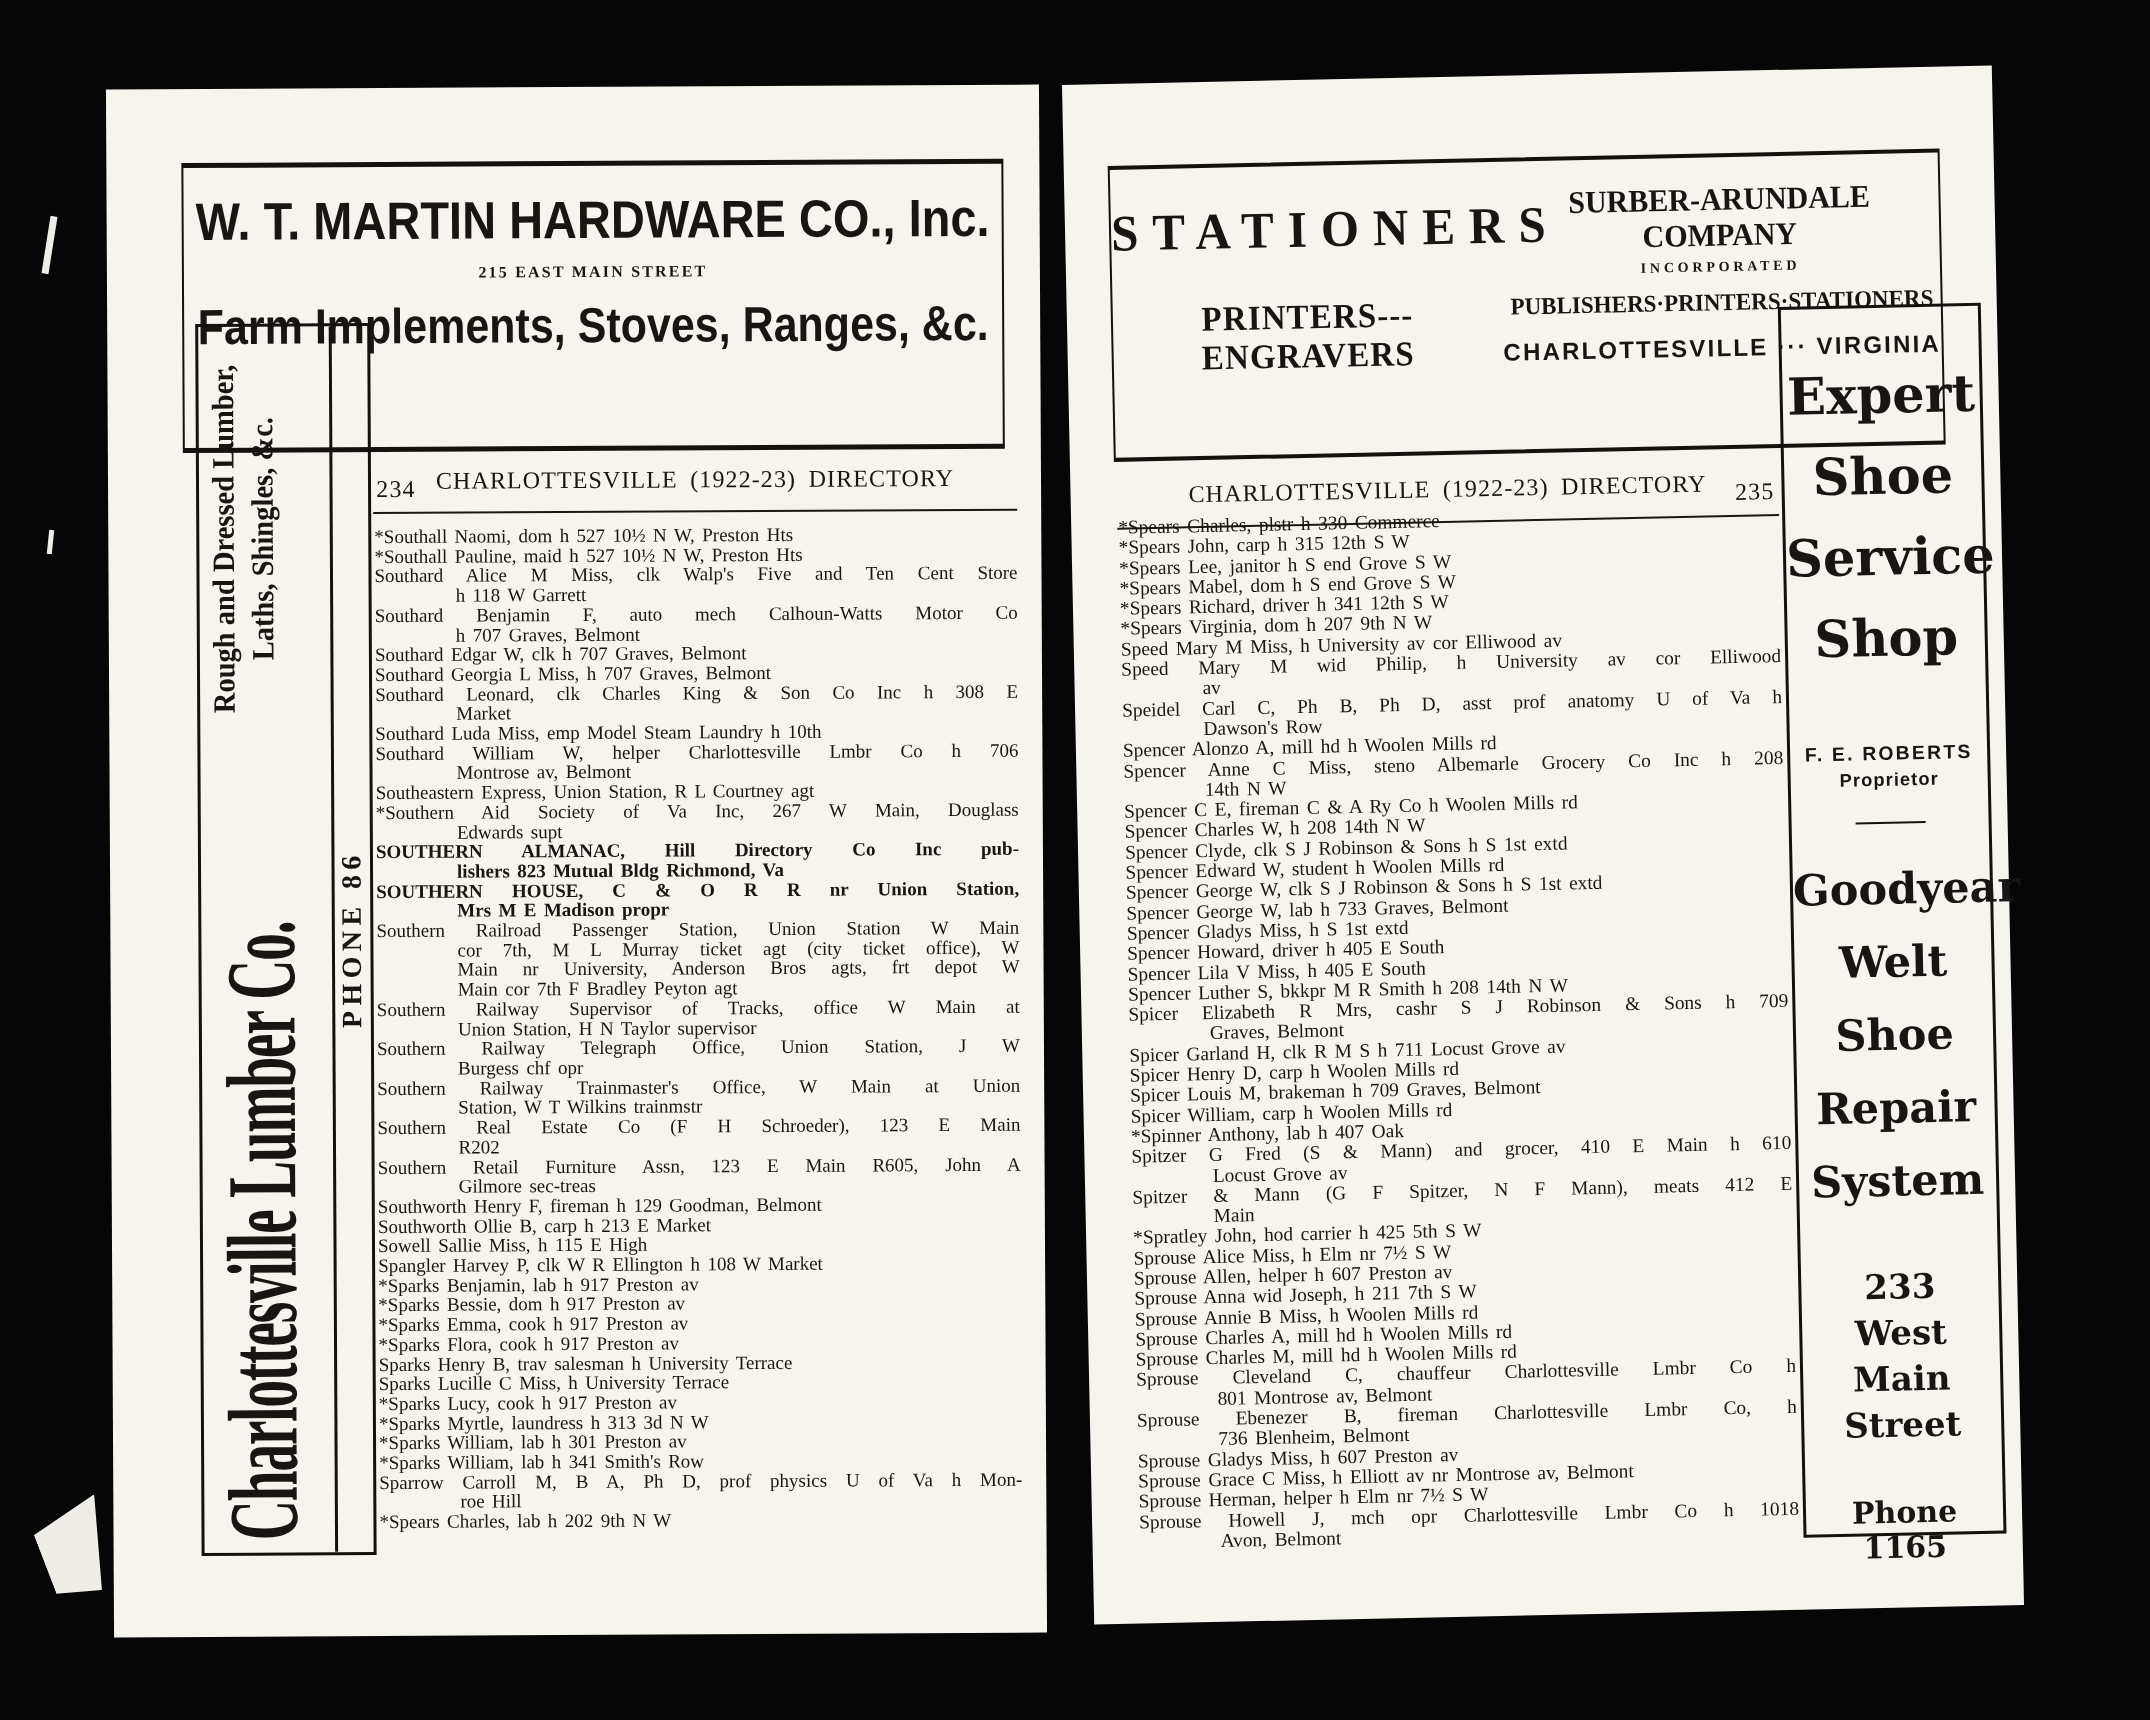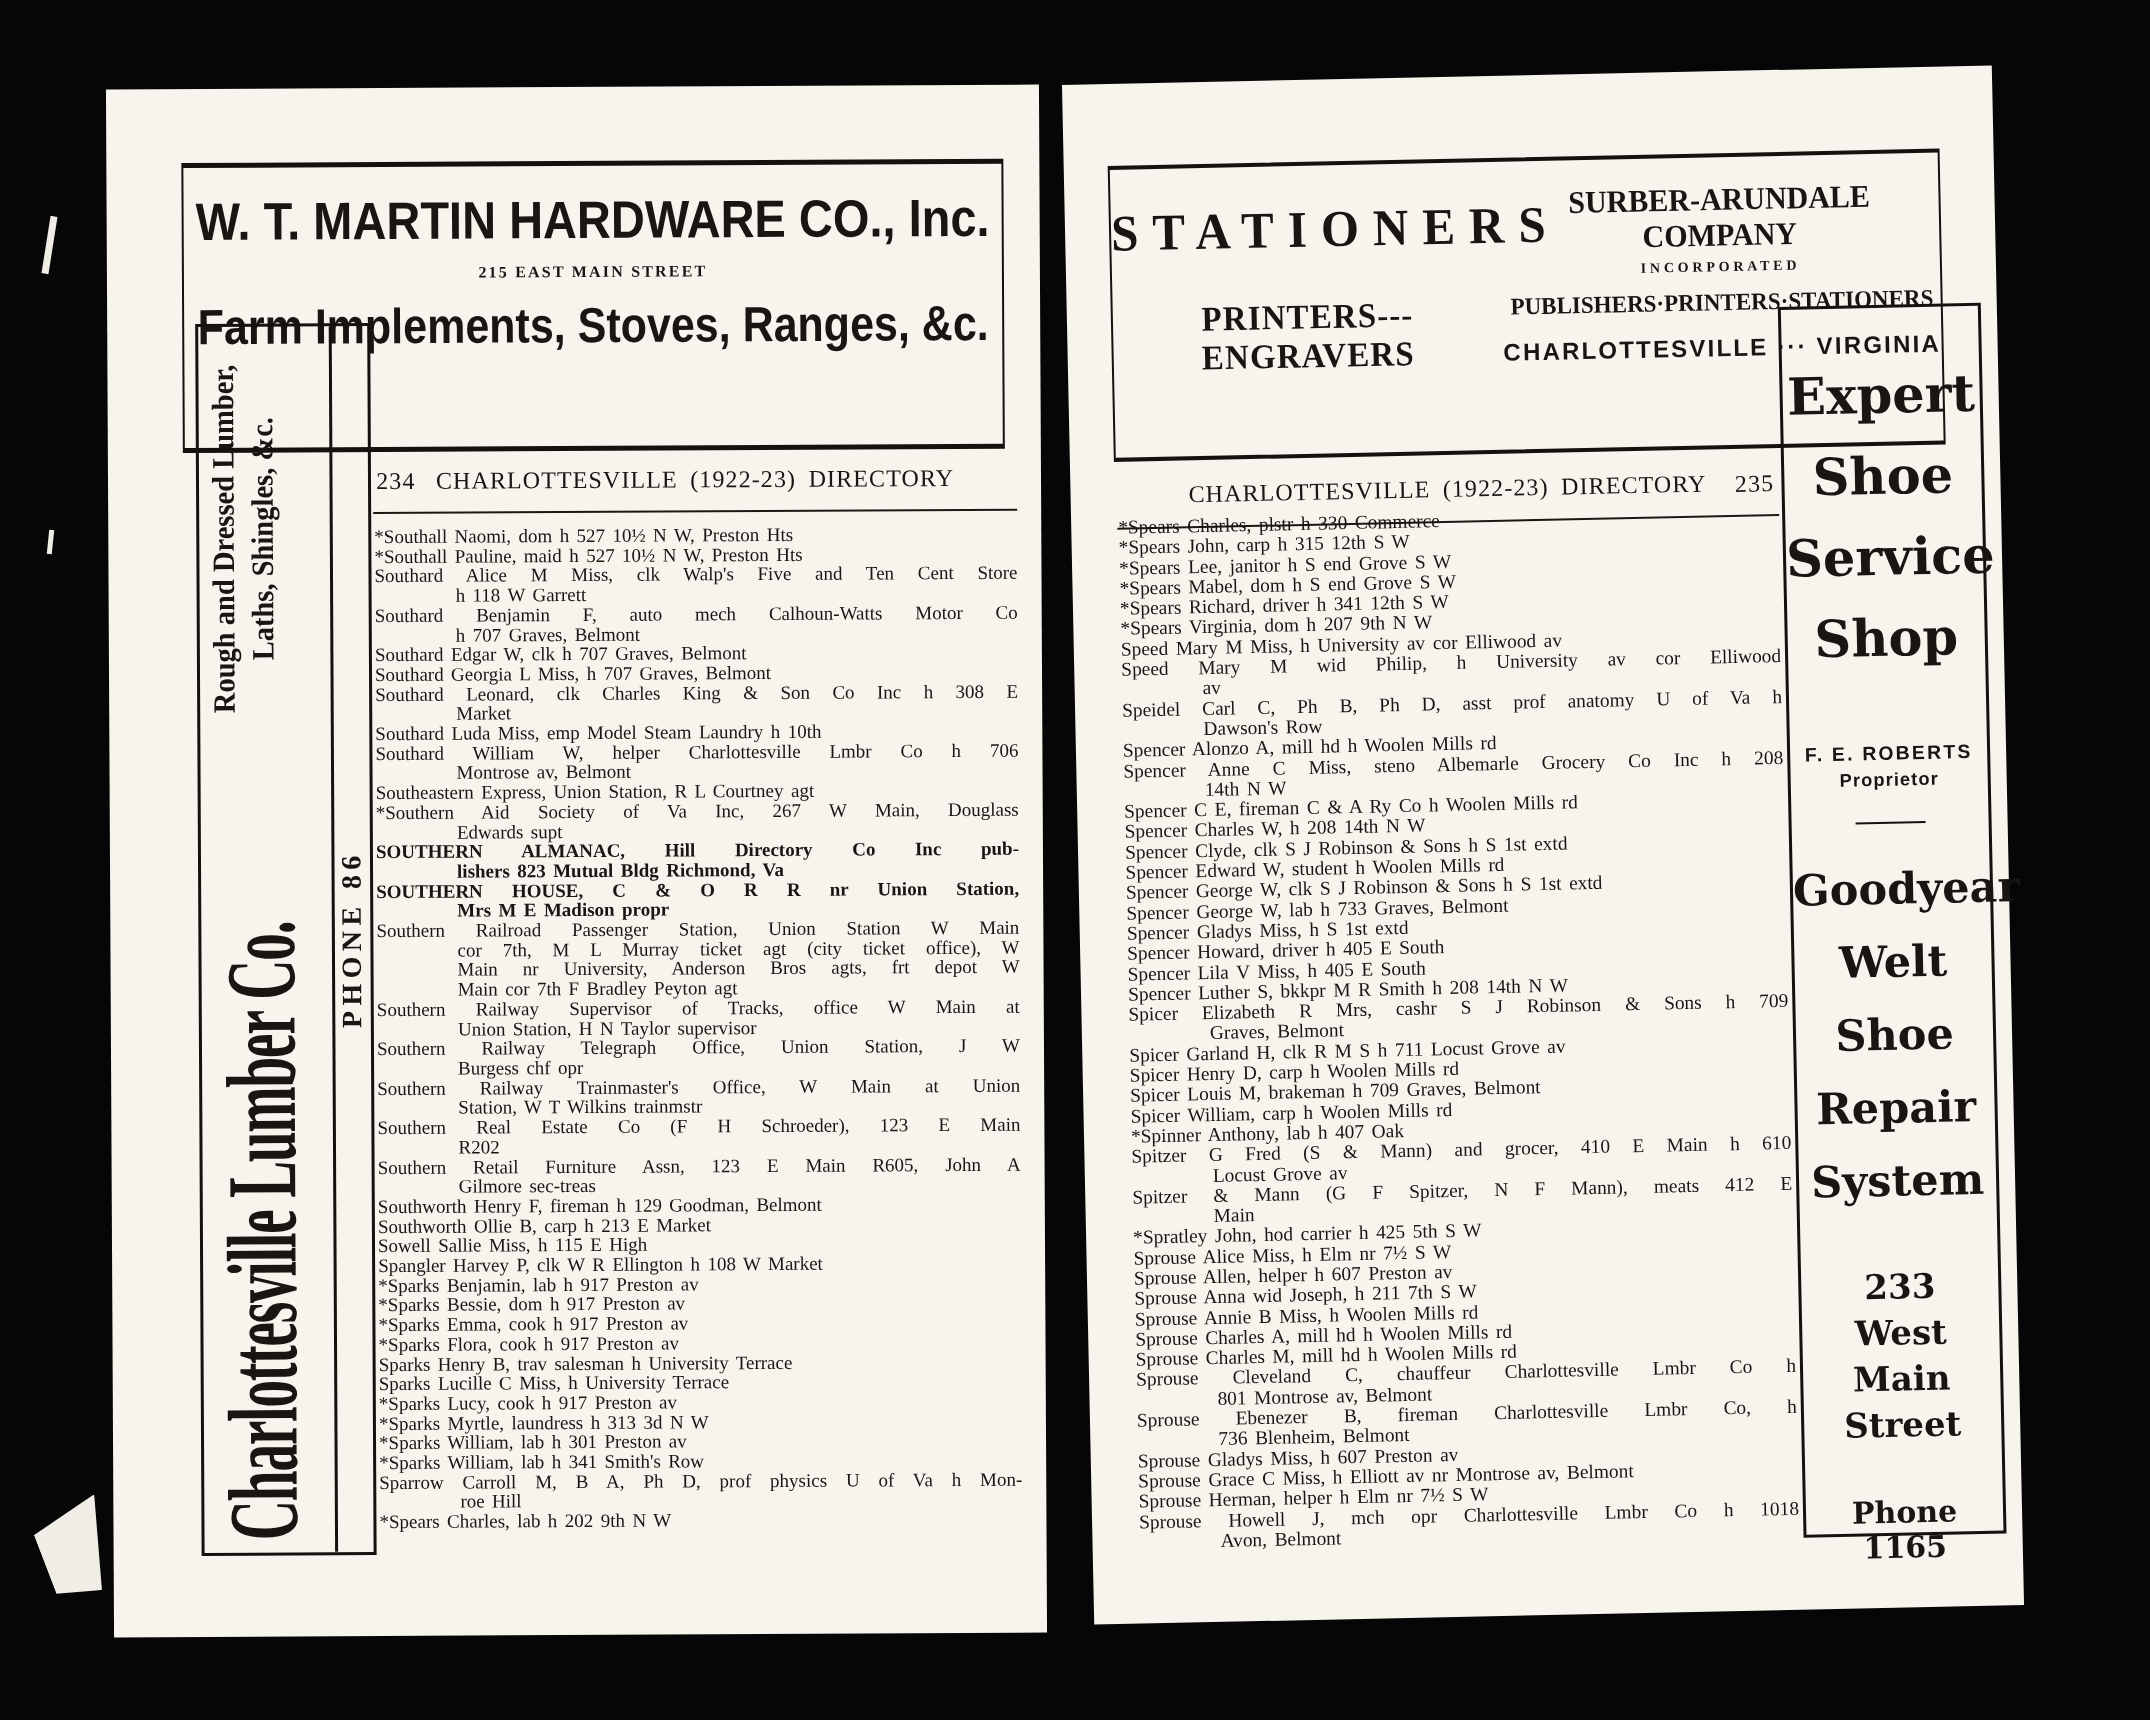--- a/index.html
+++ b/index.html
@@ -12,21 +12,21 @@
   .lad{position:absolute;left:75px;top:74px;width:822px;height:290px;
        border-top:5.4px solid #14110e;border-bottom:5.4px solid #14110e;
        border-left:2.7px solid #14110e;border-right:2.7px solid #14110e;
        text-align:center;box-sizing:border-box;}
   .lad-company{margin-top:26px;font-family:"Liberation Sans",sans-serif;font-weight:bold;
        font-size:47px;letter-spacing:0px;transform:scaleY(1.12);}
   .lad-address{margin-top:16px;font-weight:bold;font-size:16px;letter-spacing:2.2px;}
   .lad-tagline{margin-top:20.4px;font-family:"Liberation Sans",sans-serif;font-weight:bold;
        font-size:43px;transform:scaleY(1.15);}
   .dir-head{position:absolute;font-size:24px;letter-spacing:1.1px;word-spacing:5.4px;}
-  .dir-head .pgnum{position:absolute;font-size:24px;}
+  .dir-head .pgnum{position:absolute;font-size:24px;margin-top:8px;}
   .head-rule{position:absolute;height:2.2px;background:#1b1713;}
   .lhead{left:265px;top:380px;width:644px;text-align:center;}
   .lhead .pgnum{left:3.2px;top:0;}
   .lrule{left:265px;top:424px;width:644px;}
   
   .vad{position:absolute;left:88px;top:235px;width:175px;height:1232px;
        border:3.2px solid #14110e;box-sizing:border-box;}
   .vad-rot{position:absolute;left:-529px;top:529px;width:1225px;height:168px;
        transform:rotate(-90deg);}
   .vad-big{position:absolute;left:12px;top:3.2px;font-weight:bold;font-size:99px;

